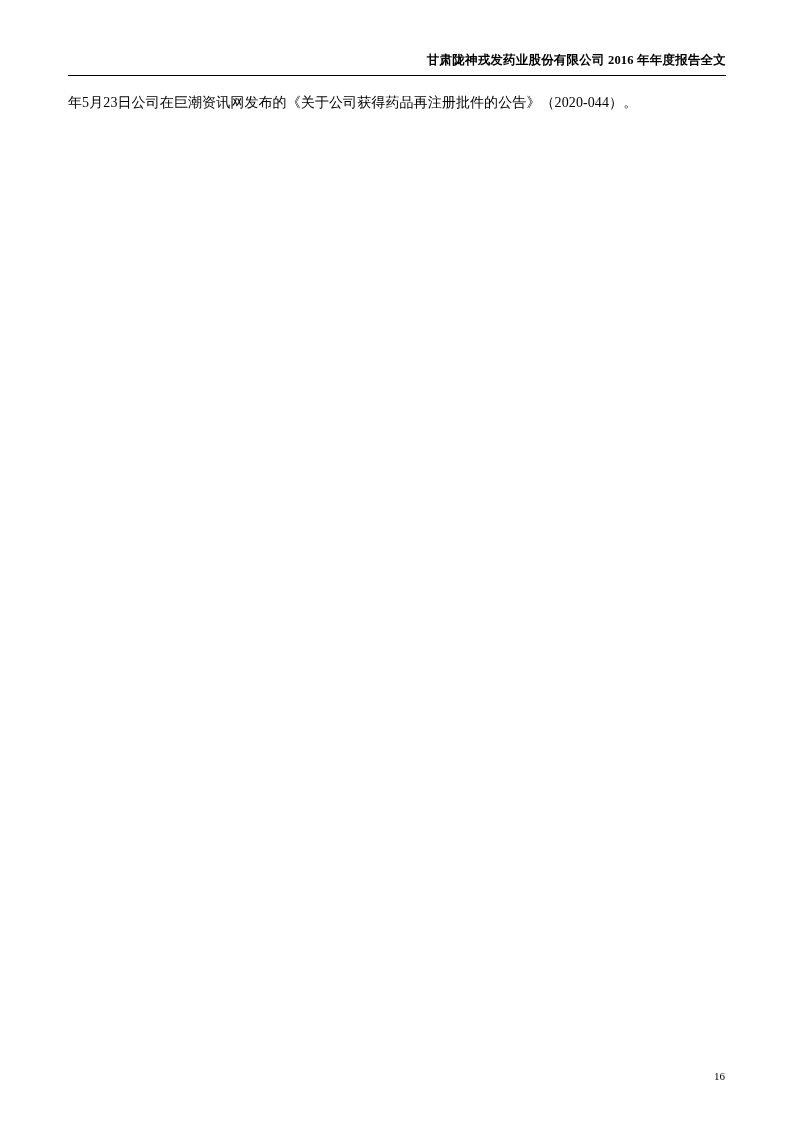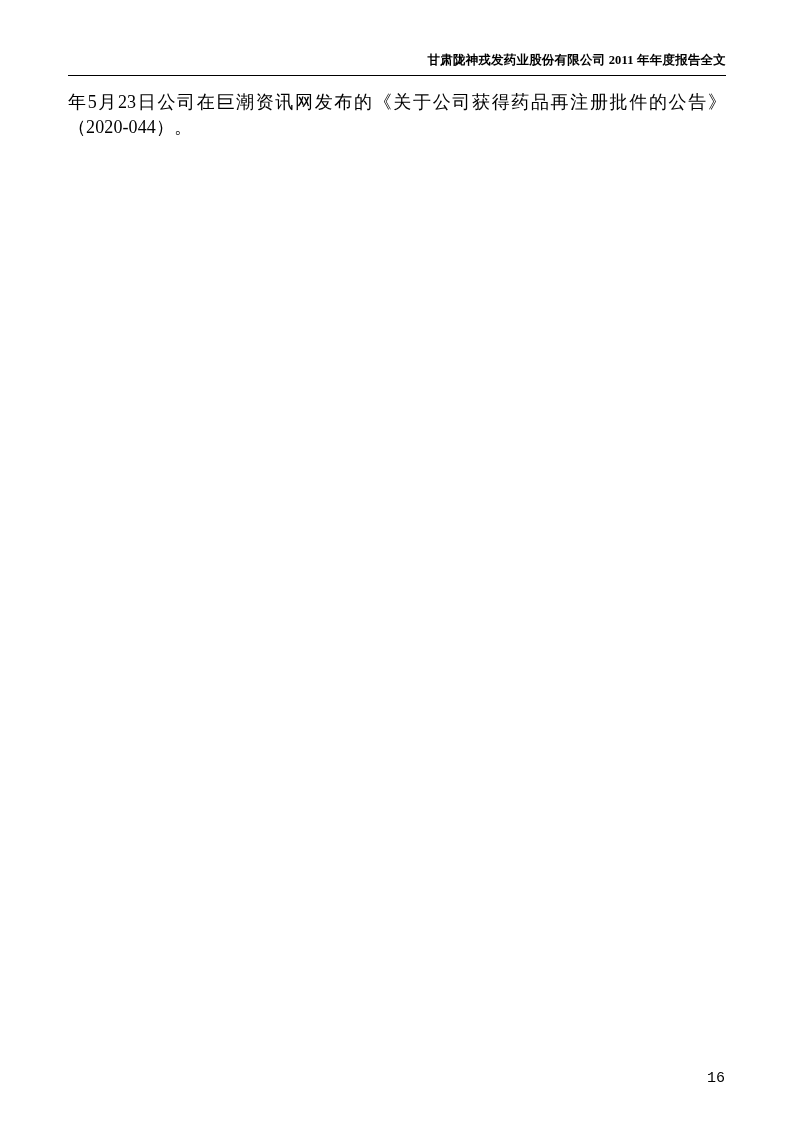--- a/index.html
+++ b/index.html
@@ -32,46 +32,46 @@
     letter-spacing: 0.2px;
     color: #000;
     padding-bottom: 6px;
   }
   .header-rule {
     border-bottom: 1.6px solid #000000;
     width: 100%;
     margin-bottom: 14px;
   }
   .para {
-    font-size: 18px;
+    font-size: 14px;
     line-height: 25px;
     text-align: justify;
     text-justify: inter-ideograph;
     margin: 0 0 6px 0;
     letter-spacing: 0.1px;
   }
   .para.indent {
     text-indent: 29px;
   }
   .page-number {
     position: absolute;
     right: 68px;
     top: 1070px;
-    font-size: 15px;
-    font-family: Liberation Mono, monospace;
+    font-size: 11px;
+    font-family: Liberation Serif, serif;
   }
 </style>
 </head>
 <body>
 
 <div class="page">
 
   <div class="content">
 
-    <div class="header">甘肃陇神戎发药业股份有限公司 2011 年年度报告全文</div>
+    <div class="header">甘肃陇神戎发药业股份有限公司 2016 年年度报告全文</div>
     <div class="header-rule"></div>
 
     <p class="para">年5月23日公司在巨潮资讯网发布的《关于公司获得药品再注册批件的公告》（2020-044）。</p>
 
 
 
 
   </div>
 
   <div class="page-number">16</div>

